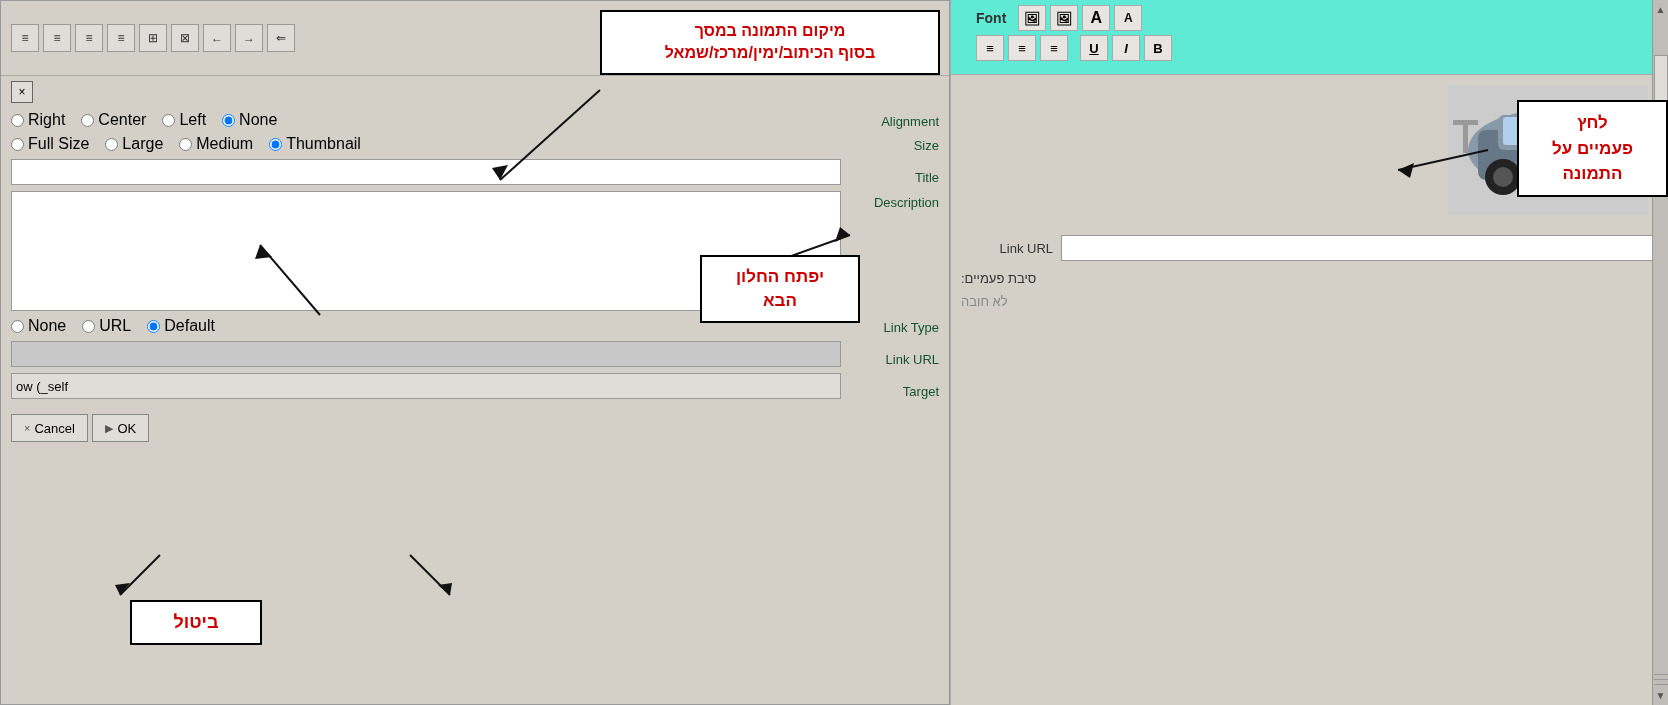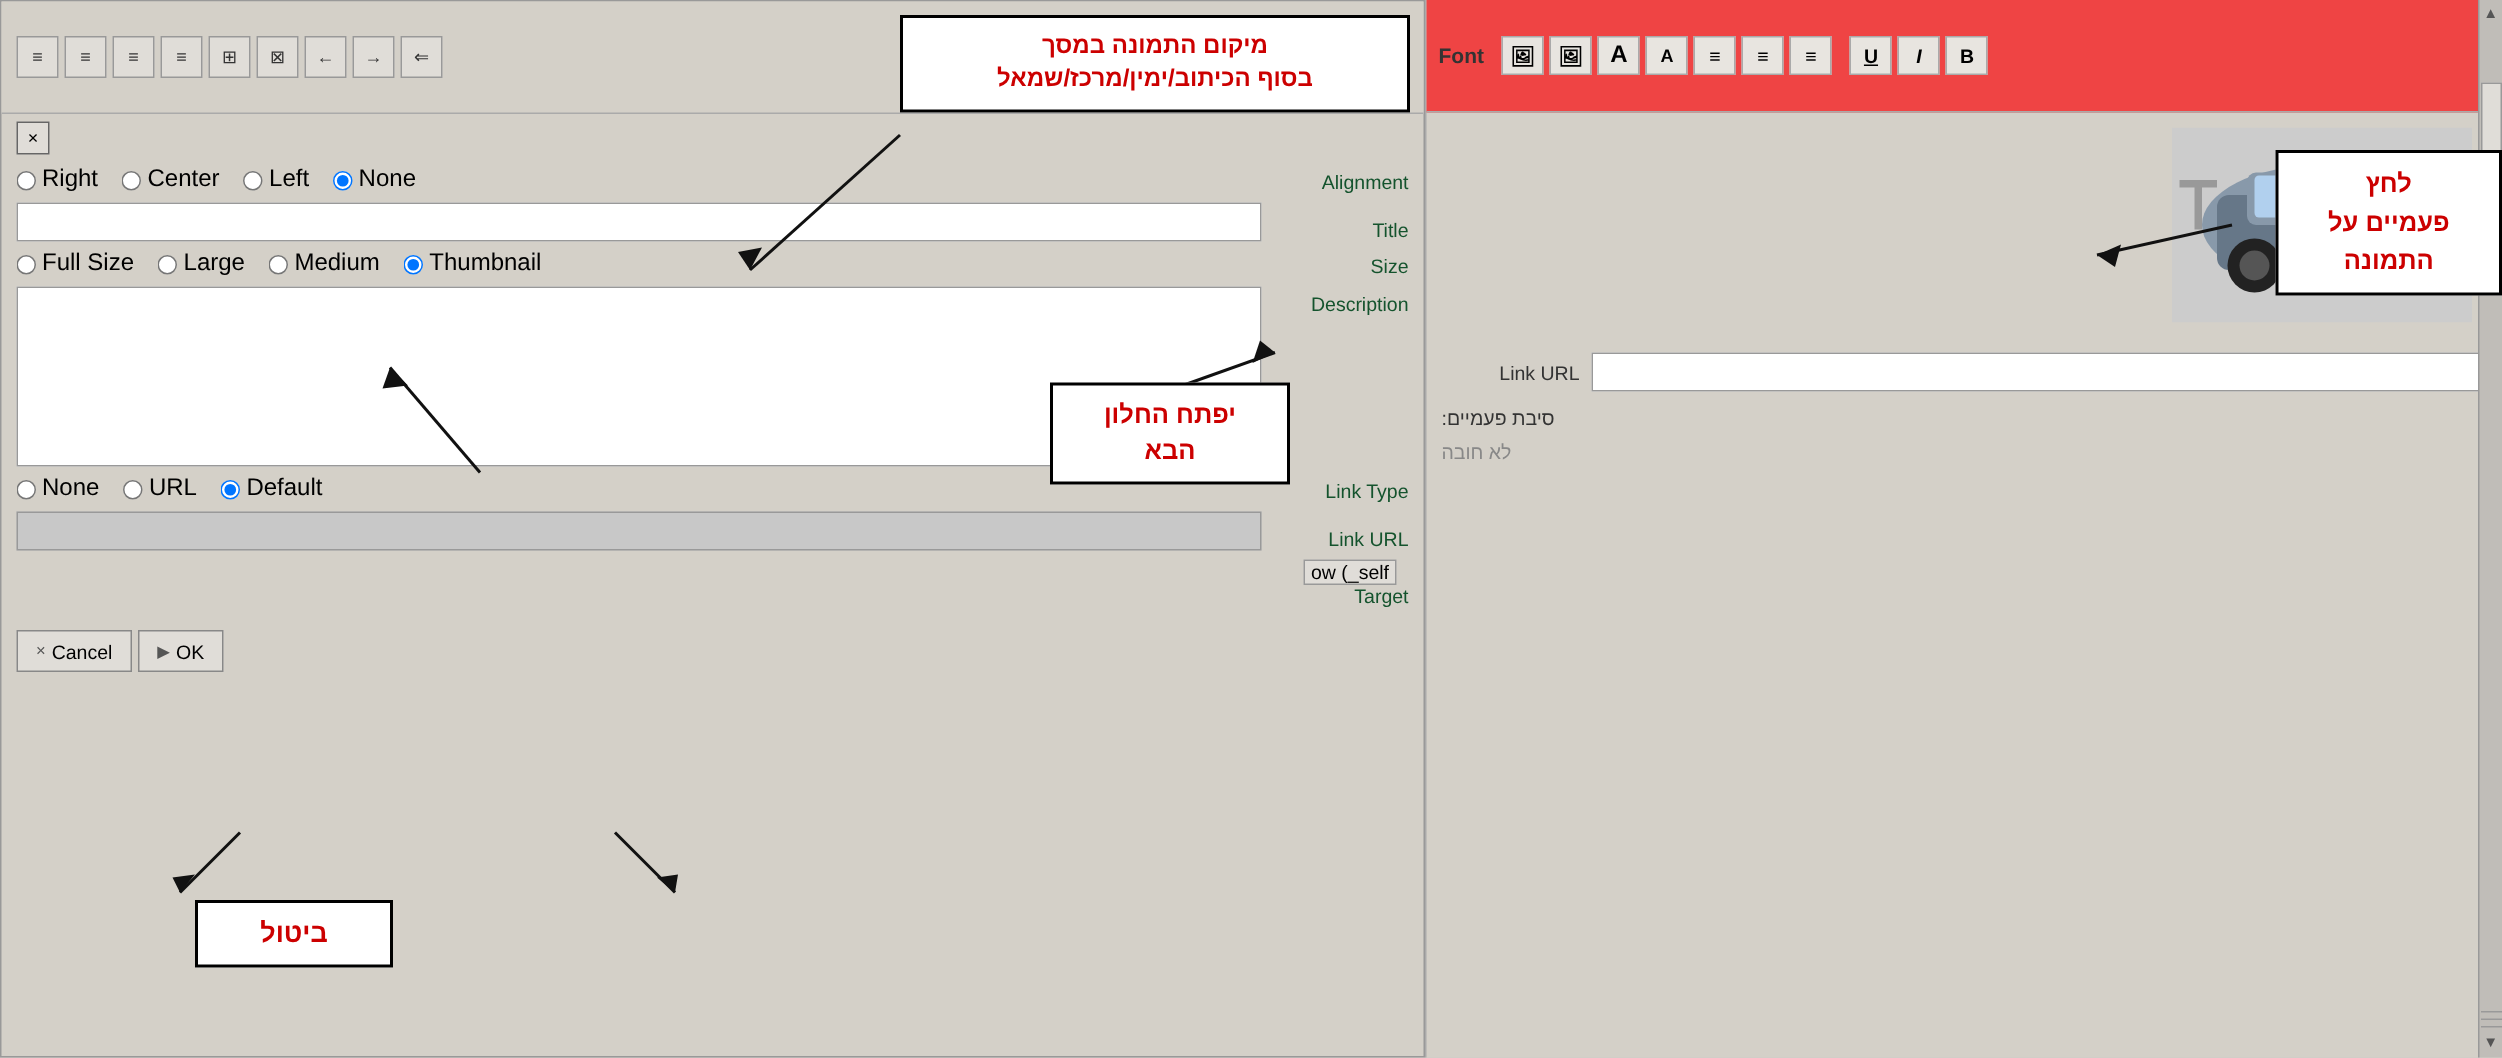--- a/index.html
+++ b/index.html
@@ -126,25 +126,25 @@
     .right-panel {
       flex: 1;
       background: #d4d0c8;
       position: relative;
       border-left: 1px solid #aaa;
     }
 
     
     .right-toolbar {
       height: 75px;
-      background: #ef4444;
+      background: #5eead4;
       border-bottom: 1px solid #aaa;
       display: flex;
-      flex-direction: row;
-      padding: 5px 8px;
+      flex-direction: column;
+      padding: 5px 25px;
       gap: 4px;
     }
 
     .right-toolbar-row {
       display: flex;
       align-items: center;
       gap: 4px;
     }
 
     .font-label {
@@ -279,21 +279,20 @@
     .linktype-section {
       margin-bottom: 6px;
     }
 
     .linkurl-section {
       margin-bottom: 6px;
     }
 
     .target-section {
       margin-bottom: 10px;
-      flex-direction: column;
     }
 
     
     .field-name {
       font-size: 13px;
       color: #14532d;
       width: 90px;
       text-align: right;
     }
 
@@ -355,45 +354,45 @@
             <span>Left</span>
           </label>
           <label class="radio-group">
             <input type="radio" name="alignment" value="none" checked="" style="">
             <span>None</span>
           </label>
         </div>
         <div class="field-name">Alignment</div>
       </div>
 
+      <div class="row-with-label size-section">
+        <div class="row-radios">
+          <label class="radio-group">
+            <input type="radio" name="size" value="full" style="">
+            <span>Full Size</span>
+          </label>
+          <label class="radio-group">
+            <input type="radio" name="size" value="large" style="">
+            <span>Large</span>
+          </label>
+          <label class="radio-group">
+            <input type="radio" name="size" value="medium" style="">
+            <span>Medium</span>
+          </label>
+          <label class="radio-group">
+            <input type="radio" name="size" value="thumbnail" checked="" style="">
+            <span>Thumbnail</span>
+          </label>
+        </div>
+        <div class="field-name">Size</div>
+      </div>
+
       <div class="row-with-label title-section">
         <input type="text" class="text-input" style="flex: 1 1 0%; margin-right: 8px;">
         <div class="field-name">Title</div>
-      </div>
-
-      <div class="row-with-label size-section">
-        <div class="row-radios">
-          <label class="radio-group">
-            <input type="radio" name="size" value="full" style="">
-            <span>Full Size</span>
-          </label>
-          <label class="radio-group">
-            <input type="radio" name="size" value="large" style="">
-            <span>Large</span>
-          </label>
-          <label class="radio-group">
-            <input type="radio" name="size" value="medium" style="">
-            <span>Medium</span>
-          </label>
-          <label class="radio-group">
-            <input type="radio" name="size" value="thumbnail" checked="" style="">
-            <span>Thumbnail</span>
-          </label>
-        </div>
-        <div class="field-name">Size</div>
       </div>
 
       <div class="row-with-label desc-section" style="align-items:flex-start;">
         <textarea class="text-area-input" style="flex: 1 1 0%; margin-right: 8px;"></textarea>
         <div class="field-name" style="padding-top:4px;">Description</div>
       </div>
 
       <div class="row-with-label linktype-section">
         <div class="row-radios">
           <label class="radio-group">

